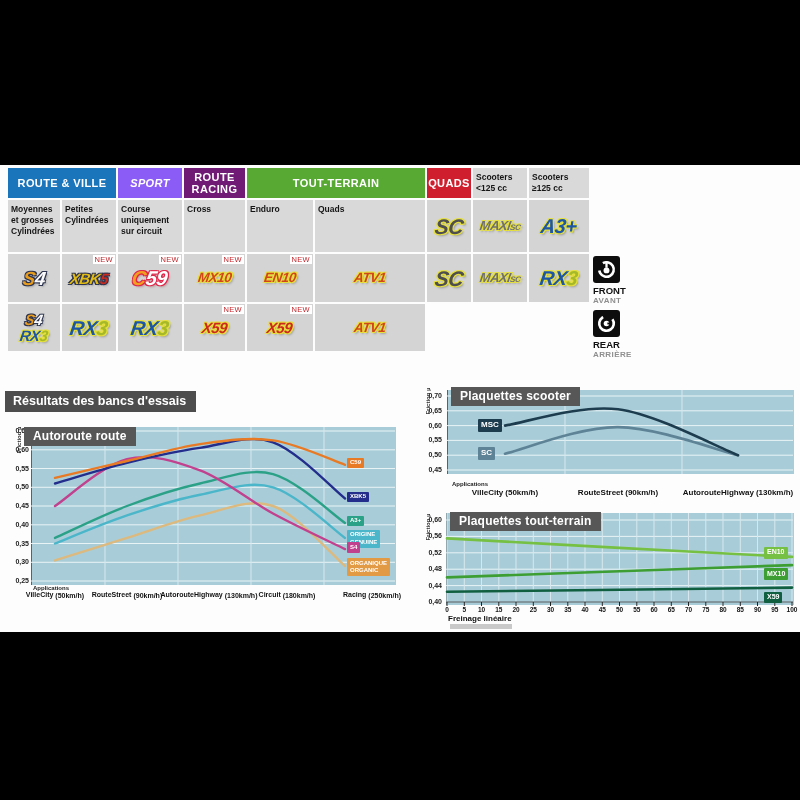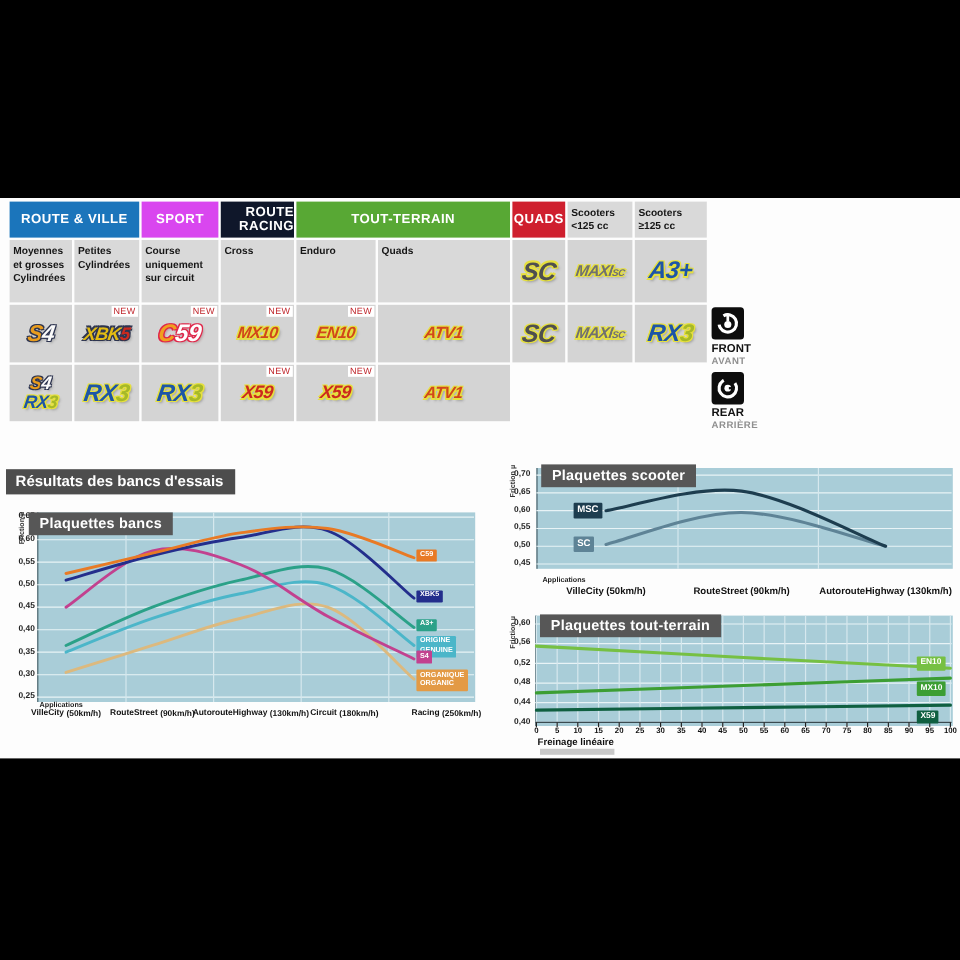--- a/index.html
+++ b/index.html
@@ -56,22 +56,22 @@
   .smudge{position:absolute;left:450px;top:624px;width:62px;height:5px;background:#c9c9c9;z-index:3}
 </style>
 </head>
 <body>
 
 <div id="stage">
   <div class="white-band"></div>
 
   <div class="apptable" id="apptable">
       <div class="group" style="background: rgb(27, 117, 187); grid-column: span 2;">ROUTE &amp; VILLE</div>
-      <div class="group" style="background: #d946ef; grid-column: span 1;">SPORT</div>
-      <div class="group" style="background: #0f172a; grid-column: span 1; text-align: right;">ROUTE RACING</div>
+      <div class="group" style="background: #8b5cf6; grid-column: span 1; font-style: italic;">SPORT</div>
+      <div class="group" style="background: #701a75; grid-column: span 1;">ROUTE RACING</div>
       <div class="group" style="background: rgb(88, 168, 52); grid-column: span 2;">TOUT-TERRAIN</div>
       <div class="group" style="background: rgb(207, 31, 46); grid-column: span 1;">QUADS</div>
       <div class="subhead">Scooters
 &lt;125 cc</div>
       <div class="subhead">Scooters
 ≥125 cc</div>
       <div class="subhead">Moyennes
 et grosses
 Cylindrées</div>
       <div class="subhead">Petites
@@ -165,21 +165,21 @@
         <rect x="13" y="10.9" width="4" height="2.2" fill="#0d0d0d"></rect>
       </svg>
     </div>
     <div class="side-label">REAR</div>
     <div class="side-sub">ARRIÈRE</div>
   </div>
 
   <div class="results-title">Résultats des bancs d'essais</div>
 
   <div id="chart-route">
-    <div class="chart-title" style="left:24px;top:427px">Plaquettes bancs</div>
+    <div class="chart-title" style="left:24px;top:427px">Autoroute route</div>
   <div class="ylab" style="left: -1px; top: 437px;">Friction µ</div>
       <div class="ytick" style="left: 4px; top: 427px; width: 25px;">0,65</div>
       <div class="ytick" style="left: 4px; top: 445.75px; width: 25px;">0,60</div>
       <div class="ytick" style="left: 4px; top: 464.5px; width: 25px;">0,55</div>
       <div class="ytick" style="left: 4px; top: 483.25px; width: 25px;">0,50</div>
       <div class="ytick" style="left: 4px; top: 502px; width: 25px;">0,45</div>
       <div class="ytick" style="left: 4px; top: 520.75px; width: 25px;">0,40</div>
       <div class="ytick" style="left: 4px; top: 539.5px; width: 25px;">0,35</div>
       <div class="ytick" style="left: 4px; top: 558.25px; width: 25px;">0,30</div>
       <div class="ytick" style="left: 4px; top: 577px; width: 25px;">0,25</div>

